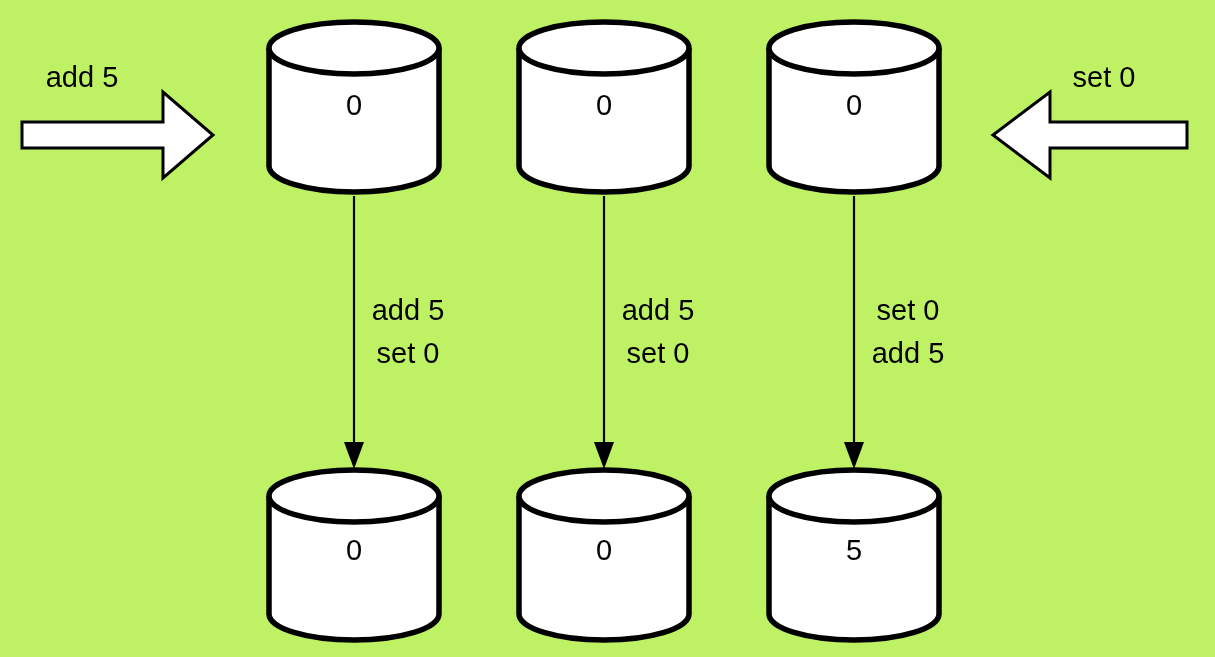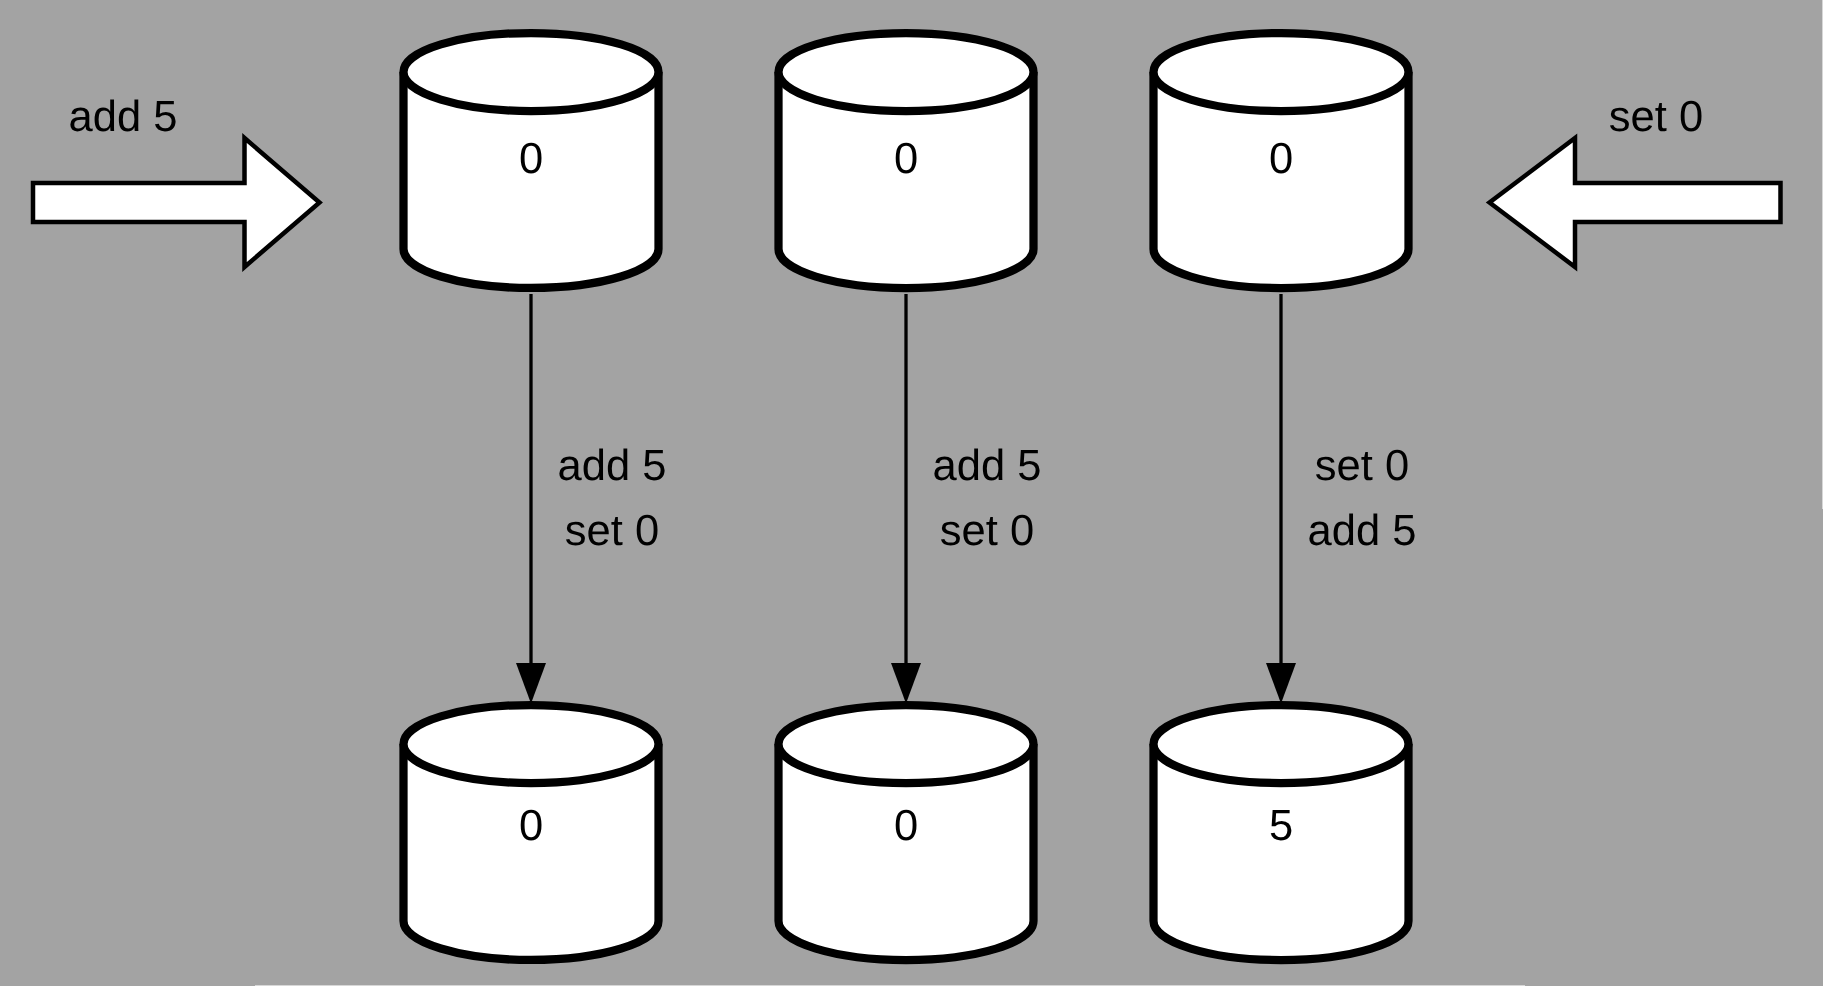--- a/index.html
+++ b/index.html
@@ -4,21 +4,21 @@
 <style>
   html, body {
     margin: 0;
     padding: 0;
     background: #ffffff;
   }
   .page {
     position: relative;
     width: 1215px;
     height: 657px;
-    background: #a3a3a3;
+    background: #bef264;
     overflow: hidden;
   }
   svg {
     display: block;
   }
   svg text {
     font-family: "Liberation Sans", "DejaVu Sans", sans-serif;
     font-size: 29px;
     fill: #000000;
   }

